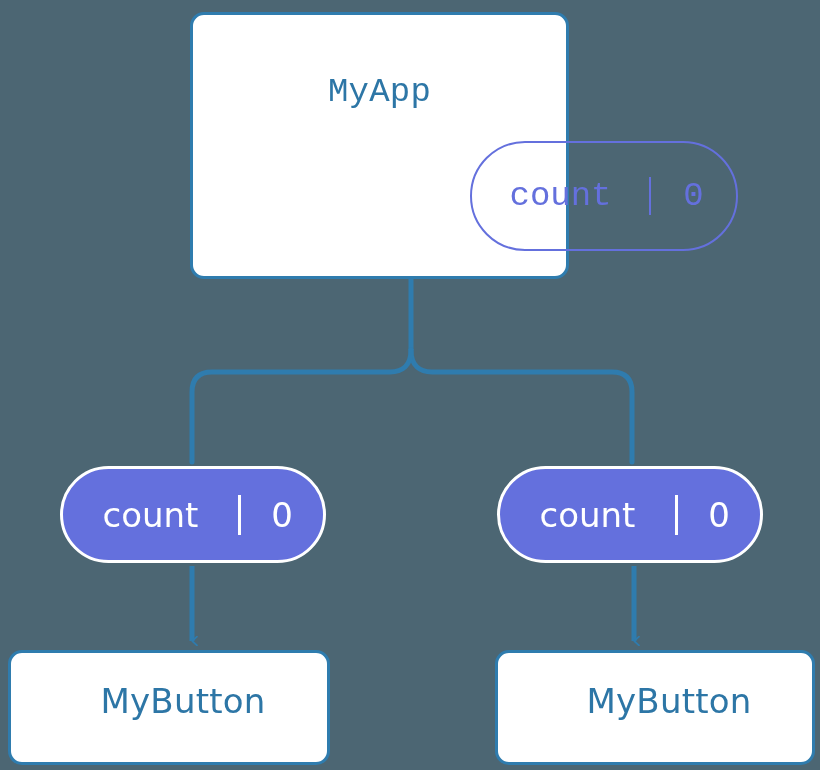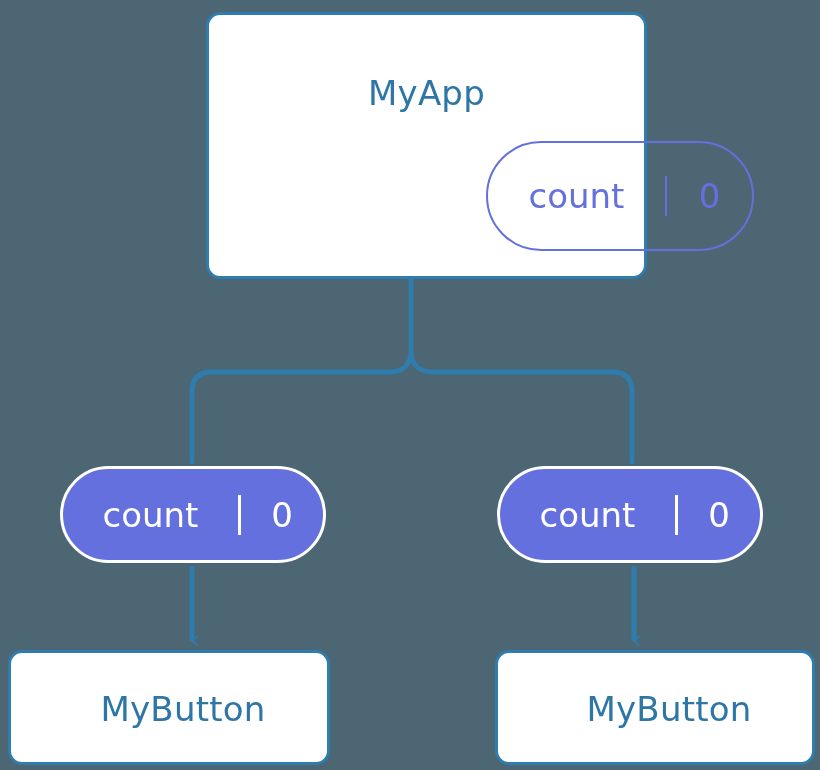--- a/index.html
+++ b/index.html
@@ -40,43 +40,44 @@
     left: 0;
     right: 0;
     text-align: center;
     color: #2d76a6;
     font-size: 34px;
     letter-spacing: 0.2px;
     white-space: nowrap;
   }
 
   #app-box {
-    left: 206px;
+    left: 190px;
     top: 12px;
-    width: 441px;
+    width: 379px;
     height: 267px;
+    font-family: Liberation Mono, monospace;
   }
   #app-box .component-title {
     top: 58px;
   }
 
   .button-box {
     height: 115px;
     top: 650px;
   }
   #button-box-left {
     left: 8px;
     width: 322px;
   }
   #button-box-right {
     left: 495px;
     width: 320px;
   }
   .button-box .component-title {
-    top: 36px;
+    top: 28px;
     padding-left: 28px;
   }
 
   
   .state-pill {
     position: absolute;
     display: flex;
     align-items: center;
     box-sizing: border-box;
     border-radius: 999px;

